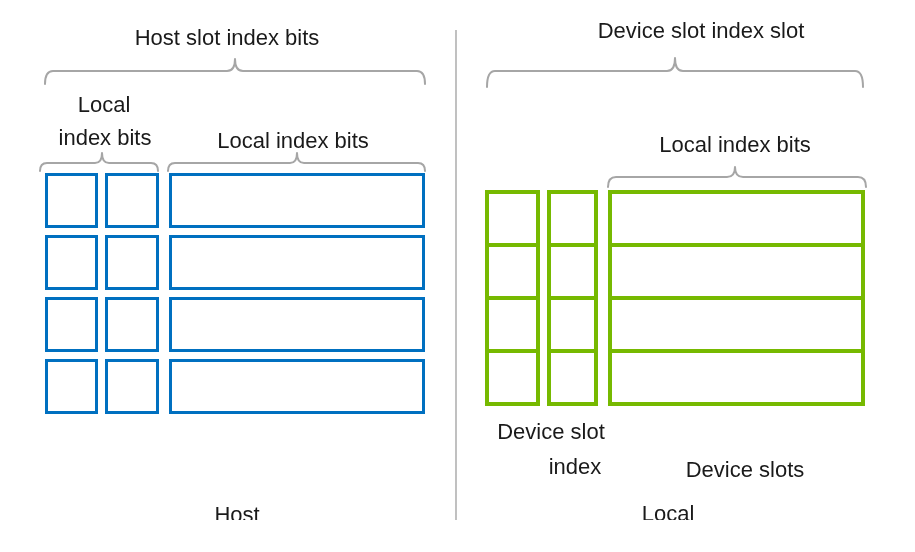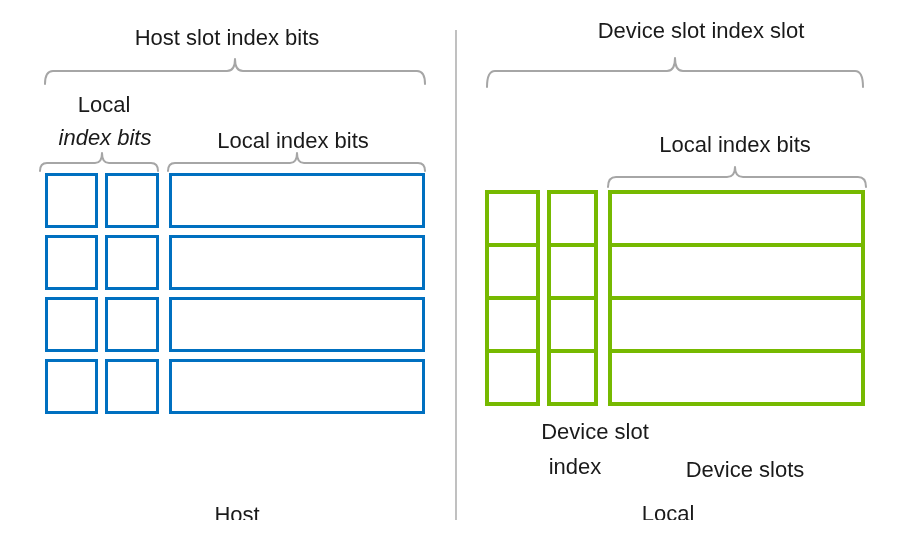--- a/index.html
+++ b/index.html
@@ -20,27 +20,27 @@
   .lbl {
     position: absolute;
     font-size: 22px;
     line-height: 1.1;
     white-space: nowrap;
     transform: translateX(-50%);
     color: var(--text, #1a1a1a);
   }
   .host-title     { left: 227px; top: 26px;  }
   .global-l1      { left: 104px; top: 93px;  }
-  .global-l2      { left: 105px; top: 126px; font-style: italic; }
+  .global-l2      { left: 105px; top: 126px; }
   .host-local     { left: 293px; top: 129px; }
   .host-slots     { left: 298px; top: 438px; }
   .host-caption   { left: 237px; top: 503px; text-align: center; }
   .device-title   { left: 701px; top: 19px;  }
   .device-local   { left: 735px; top: 133px; }
-  .devslot-l1     { left: 551px; top: 420px; margin-left: 44px; }
+  .devslot-l1     { left: 551px; top: 420px; }
   .devslot-l2     { left: 575px; top: 455px; }
   .device-slots   { left: 745px; top: 420px; margin-top: 38px; }
   .device-caption { left: 668px; top: 502px; }
 
   
   #overlay {
     position: absolute;
     left: 0; top: 0;
     width: 915px; height: 552px;
     pointer-events: none;

